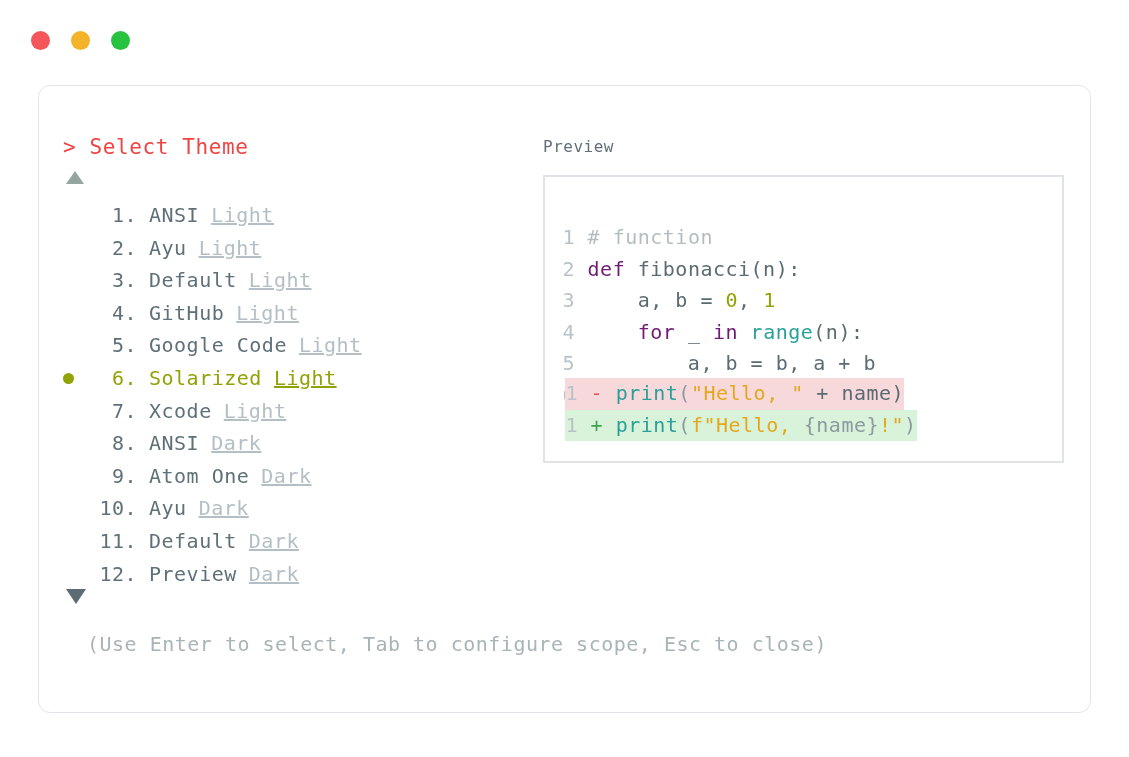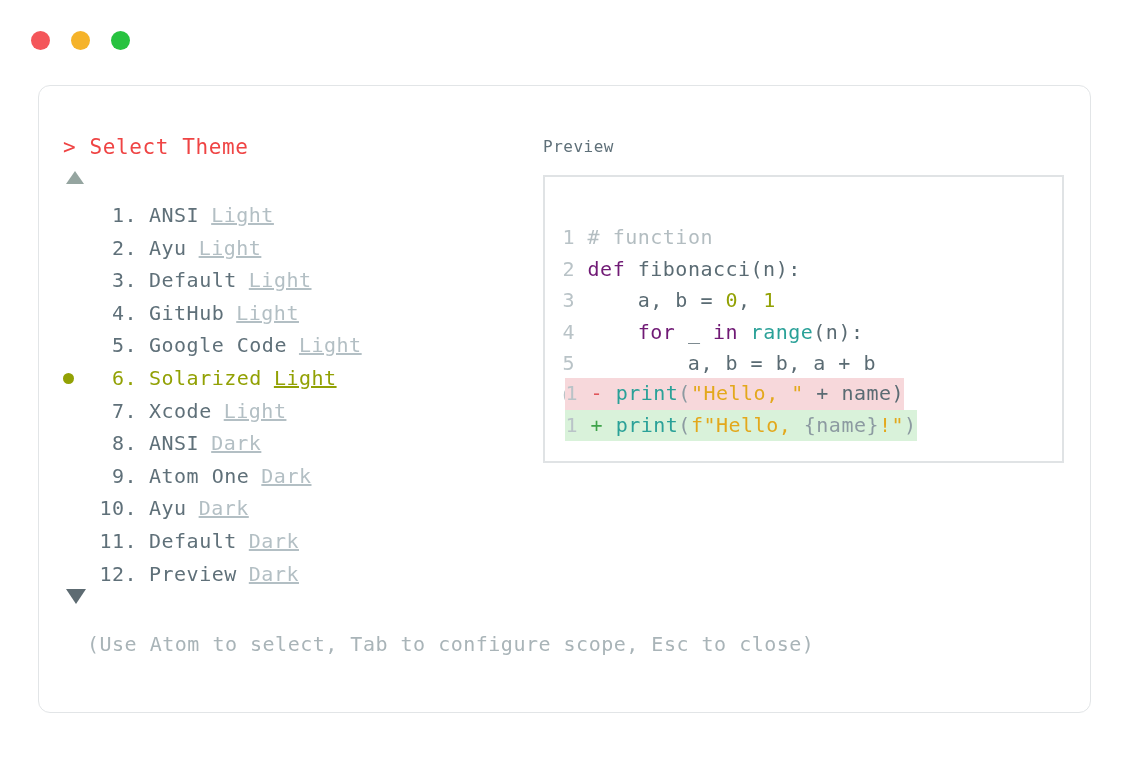--- a/index.html
+++ b/index.html
@@ -258,21 +258,21 @@
           <div class="theme-row"><span class="bullet-cell"></span><span class="num-cell">7.</span><span class="dot-cell"></span><span class="name-cell">Xcode</span><span class="variant-cell">Light</span></div>
           <div class="theme-row"><span class="bullet-cell"></span><span class="num-cell">8.</span><span class="dot-cell"></span><span class="name-cell">ANSI</span><span class="variant-cell">Dark</span></div>
           <div class="theme-row"><span class="bullet-cell"></span><span class="num-cell">9.</span><span class="dot-cell"></span><span class="name-cell">Atom One</span><span class="variant-cell">Dark</span></div>
           <div class="theme-row"><span class="bullet-cell"></span><span class="num-cell">10.</span><span class="dot-cell"></span><span class="name-cell">Ayu</span><span class="variant-cell">Dark</span></div>
           <div class="theme-row"><span class="bullet-cell"></span><span class="num-cell">11.</span><span class="dot-cell"></span><span class="name-cell">Default</span><span class="variant-cell">Dark</span></div>
           <div class="theme-row"><span class="bullet-cell"></span><span class="num-cell">12.</span><span class="dot-cell"></span><span class="name-cell">Preview</span><span class="variant-cell">Dark</span></div>
         </div>
 
       <div class="scroll-down"></div>
 
-      <div class="footer-hint">(Use Atom to select, Tab to configure scope, Esc to close)</div>
+      <div class="footer-hint">(Use Enter to select, Tab to configure scope, Esc to close)</div>
     </div>
 
     <div class="right-pane">
 
       <div class="preview-label">Preview</div>
 
       <div class="code-box">
         <div class="code-body"><div class="code-line"><span class="ln">1</span><span class="tok-plain"> </span><span class="tok-comment"># function</span></div><div class="code-line"><span class="ln">2</span><span class="tok-plain"> </span><span class="tok-kw">def</span><span class="tok-plain"> fibonacci(n):</span></div><div class="code-line"><span class="ln">3</span><span class="tok-plain">     a, b = </span><span class="tok-num">0</span><span class="tok-plain">, </span><span class="tok-num">1</span></div><div class="code-line"><span class="ln">4</span><span class="tok-plain">     </span><span class="tok-kw">for</span><span class="tok-plain"> _ </span><span class="tok-kw">in</span><span class="tok-plain"> </span><span class="tok-fn">range</span><span class="tok-plain">(n):</span></div><div class="code-line"><span class="ln">5</span><span class="tok-plain">         a, b = b, a + b</span></div><div class="code-line"><span class="ln">6</span><span class="tok-plain">     </span><span class="tok-kw">return</span><span class="tok-plain"> a</span></div></div>
         <div class="diff-block"><div class="diff-line diff-del"><span class="hl"><span class="ln">1</span><span class="mark-del"> - </span><span class="tok-fn">print</span><span class="tok-punct">(</span><span class="tok-str">"Hello, "</span><span class="tok-plain"> + name)</span></span></div><div class="diff-line diff-add"><span class="hl"><span class="ln">1</span><span class="mark-add"> + </span><span class="tok-fn">print</span><span class="tok-punct">(</span><span class="tok-str">f"Hello, </span><span class="tok-punct">{name}</span><span class="tok-str">!"</span><span class="tok-punct">)</span></span></div></div>
       </div>

